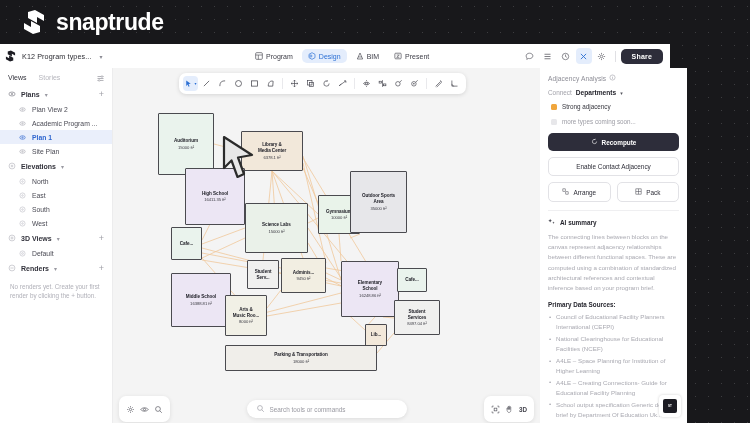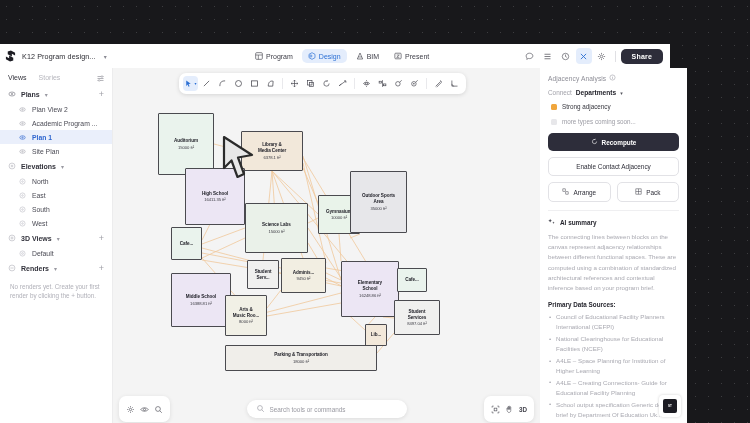--- a/index.html
+++ b/index.html
@@ -246,30 +246,37 @@
     position: absolute; top: 44px; right: 0; width: 63px; bottom: 0; z-index: 3;
   }
 </style>
 </head>
 <body>
 
 <div class="app">
 
   <div class="backdrop"></div>
 
+  <div class="brand">
+    <svg class="brand-logo" viewBox="0 0 24 26">
+      <path d="M13 1 L22 6 L22 12 L15 8 L15 14 L6 9 L6 3 Z" fill="#ffffff"></path>
+      <path d="M11 25 L2 20 L2 14 L9 18 L9 12 L18 17 L18 23 Z" fill="#ffffff"></path>
+    </svg>
+    <div class="brand-name">snaptrude</div>
+  </div>
 
   <div class="dark-right"></div>
 
   <div class="topbar">
     <div class="topbar-left">
       <svg class="tb-logo" viewBox="0 0 24 26">
         <path d="M13 1 L22 6 L22 12 L15 8 L15 14 L6 9 L6 3 Z" fill="#1d1d24"></path>
         <path d="M11 25 L2 20 L2 14 L9 18 L9 12 L18 17 L18 23 Z" fill="#1d1d24"></path>
       </svg>
-      <span class="doc-title">K12 Program design...</span>
+      <span class="doc-title">K12 Program types...</span>
       <span class="caret-sm">▾</span>
     </div>
 
     <div class="topbar-center">
       <div class="tmode">
         <svg width="8" height="8" viewBox="0 0 12 12">
           <rect x="1" y="1" width="10" height="10" rx="1.5" fill="none" stroke="#45454e" stroke-width="1"></rect>
           <line x1="1" y1="4.5" x2="11" y2="4.5" stroke="#45454e" stroke-width="0.9"></line>
           <line x1="5" y1="4.5" x2="5" y2="11" stroke="#45454e" stroke-width="0.9"></line>
         </svg>

